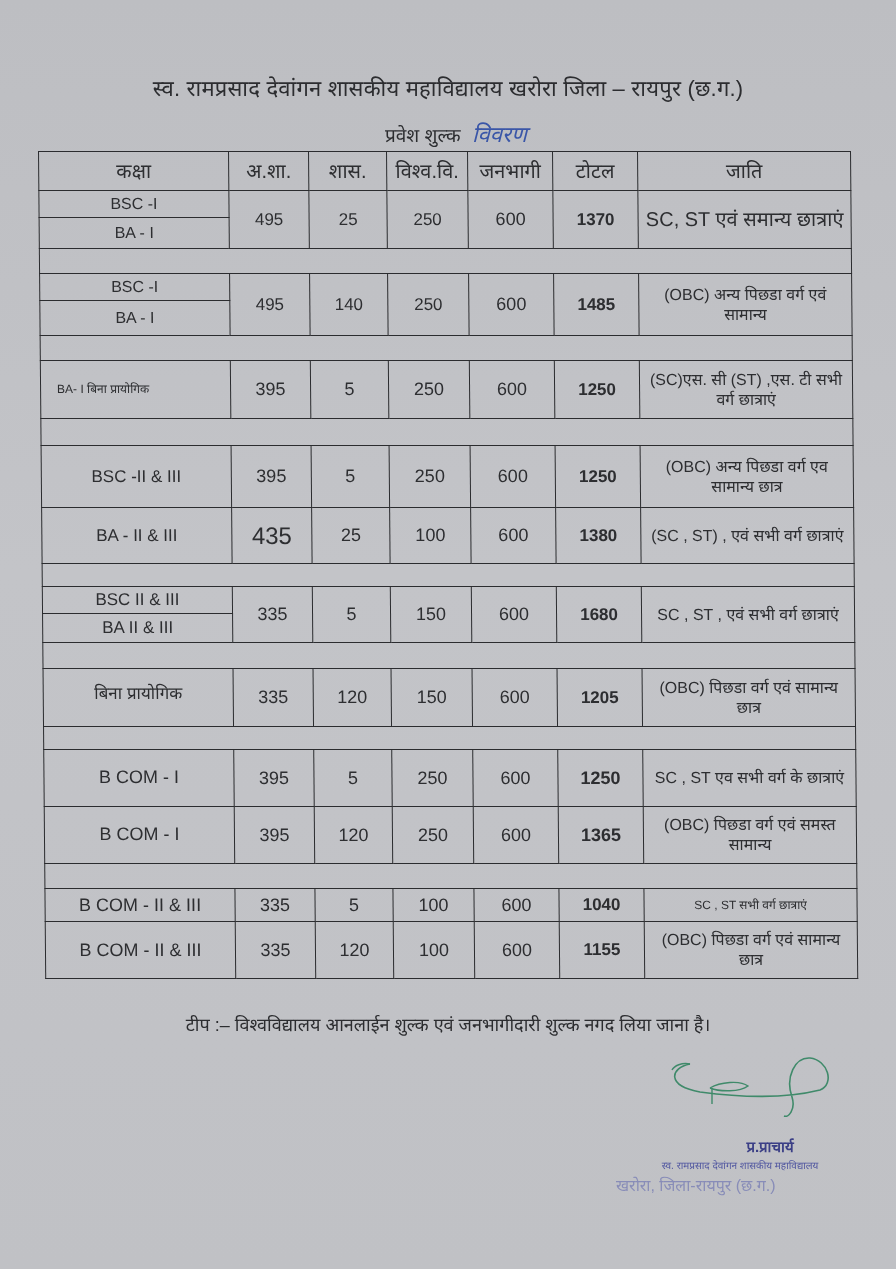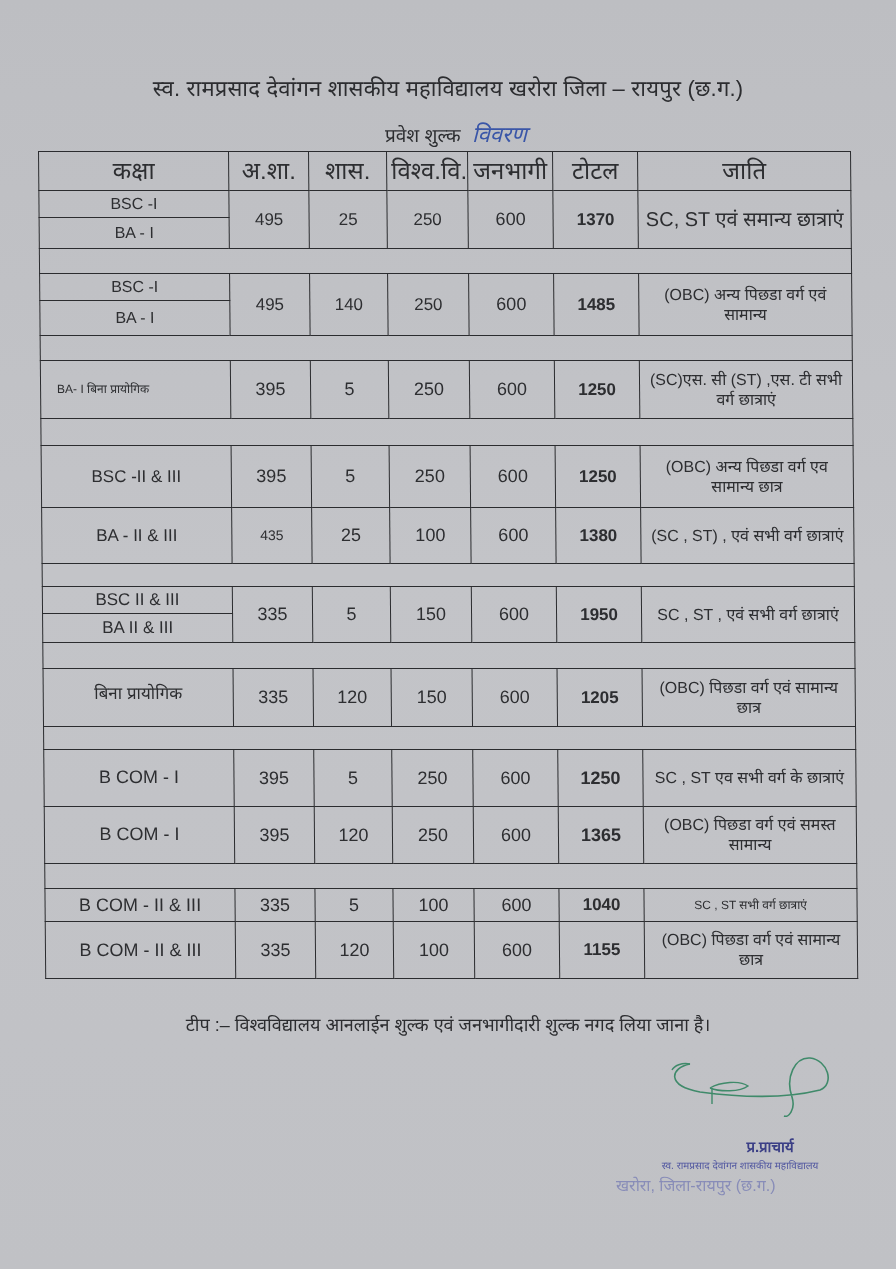--- a/index.html
+++ b/index.html
@@ -63,21 +63,21 @@
       text-align: center;
       vertical-align: middle;
       padding: 0 4px;
       font-weight: normal;
       font-size: 17px;
       color: #2d2e31;
       line-height: 1.25;
     }
     table.fees th {
       height: 38px;
-      font-size: 24px;
+      font-size: 20px;
     }
     table.fees td.total {
       font-weight: bold;
       font-size: 17px;
     }
     table.fees td.caste {
       font-size: 16px;
       padding: 2px 4px;
     }
     table.fees td.cls-sub {
@@ -221,38 +221,38 @@
         <td style="font-size:18px">395</td>
         <td style="font-size:18px">5</td>
         <td style="font-size:18px">250</td>
         <td style="font-size:18px">600</td>
         <td class="total">1250</td>
         <td class="caste">(OBC)  अन्य पिछडा वर्ग एव सामान्य छात्र</td>
       </tr>
 
       <tr style="height:56px">
         <td>BA -  II  &amp; III</td>
-        <td style="font-size:14px">435</td>
+        <td style="font-size:24px">435</td>
         <td style="font-size:18px">25</td>
         <td style="font-size:18px">100</td>
         <td style="font-size:18px">600</td>
         <td class="total">1380</td>
         <td class="caste">(SC , ST) , एवं सभी वर्ग छात्राएं</td>
       </tr>
       <tr class="spacer">
           <td colspan="7" style="height:22px"></td>
         </tr>
 
       <tr>
         <td class="cls-sub" style="font-size:17px">BSC II  &amp; III</td>
         <td rowspan="2" style="font-size:18px">335</td>
         <td rowspan="2" style="font-size:18px">5</td>
         <td rowspan="2" style="font-size:18px">150</td>
         <td rowspan="2" style="font-size:18px">600</td>
-        <td rowspan="2" class="total">1950</td>
+        <td rowspan="2" class="total">1680</td>
         <td rowspan="2" class="caste">SC , ST , एवं सभी वर्ग छात्राएं</td>
       </tr>
       <tr>
         <td class="cls-sub" style="font-size:17px;height:28px">BA II  &amp; III</td>
       </tr>
       <tr class="spacer">
           <td colspan="7" style="height:25px"></td>
         </tr>
 
       <tr style="height:58px">

